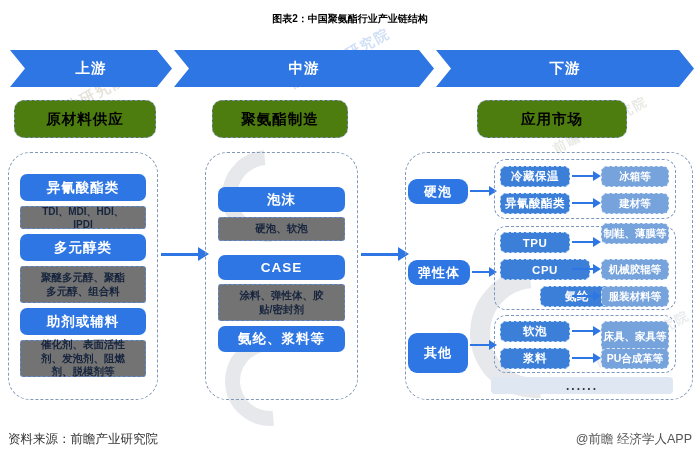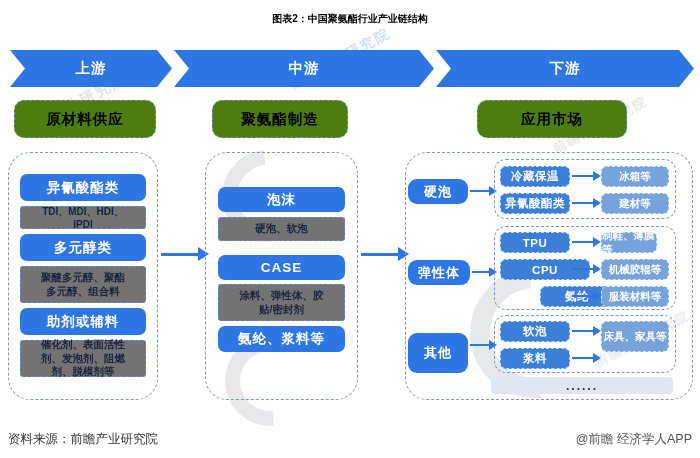--- a/index.html
+++ b/index.html
@@ -143,35 +143,36 @@
   <div class="prod-box" style="left:601px;top:166px;width:68px;height:21px;">冰箱等</div>
   <div class="app-box" style="left:500px;top:193px;width:70px;height:21px;">异氰酸酯类</div>
   <div class="conn" style="left:572px;top:202px;width:22px;"></div>
   <div class="prod-box" style="left:601px;top:193px;width:68px;height:21px;">建材等</div>
 
   <div class="cat-box" style="left:408px;top:260px;width:62px;height:25px;">弹性体</div>
   <div class="conn" style="left:472px;top:271px;width:18px;"></div>
   <div class="dash-sub" style="left:494px;top:226px;width:182px;height:84px;"></div>
   <div class="app-box" style="left:500px;top:232px;width:70px;height:21px;">TPU</div>
   <div class="conn" style="left:572px;top:241px;width:22px;"></div>
-  <div class="prod-box" style="left:601px;top:232px;width:56px;height:21px;">制鞋、薄膜等</div>
+  <div class="prod-box" style="left:601px;top:223px;width:68px;height:21px;">制鞋、薄膜等</div>
   <div class="app-box" style="left:500px;top:259px;width:90px;height:21px;">CPU</div>
   <div class="conn" style="left:572px;top:268px;width:22px;"></div>
   <div class="prod-box" style="left:601px;top:259px;width:68px;height:21px;">机械胶辊等</div>
   <div class="app-box" style="left:500px;top:286px;width:74px;height:21px;margin-left:40px;">氨纶</div>
   <div class="conn" style="left:572px;top:295px;width:22px;"></div>
   <div class="prod-box" style="left:601px;top:286px;width:68px;height:21px;">服装材料等</div>
 
   <div class="cat-box" style="left:408px;top:333px;width:60px;height:40px;">其他</div>
   <div class="conn" style="left:470px;top:344px;width:20px;"></div>
   <div class="dash-sub" style="left:494px;top:315px;width:182px;height:58px;"></div>
   <div class="app-box" style="left:500px;top:321px;width:70px;height:21px;">软泡</div>
   <div class="conn" style="left:572px;top:330px;width:22px;"></div>
   <div class="prod-box" style="left:601px;top:321px;width:68px;height:31px;">床具、家具等</div>
   <div class="app-box" style="left:500px;top:348px;width:70px;height:21px;">浆料</div>
   <div class="conn" style="left:572px;top:357px;width:22px;"></div>
+  <div class="prod-box" style="left:601px;top:348px;width:68px;height:21px;">PU合成革等</div>
 
   <div class="more-box" style="left:491px;top:377px;width:182px;height:17px;">......</div>
 
   <div class="footer-text" style="left:8px;">资料来源：前瞻产业研究院</div>
   <div class="footer-text" style="right:8px;color:#555;">@前瞻 经济学人APP</div>
 
 </div>
 
 </body></html>

